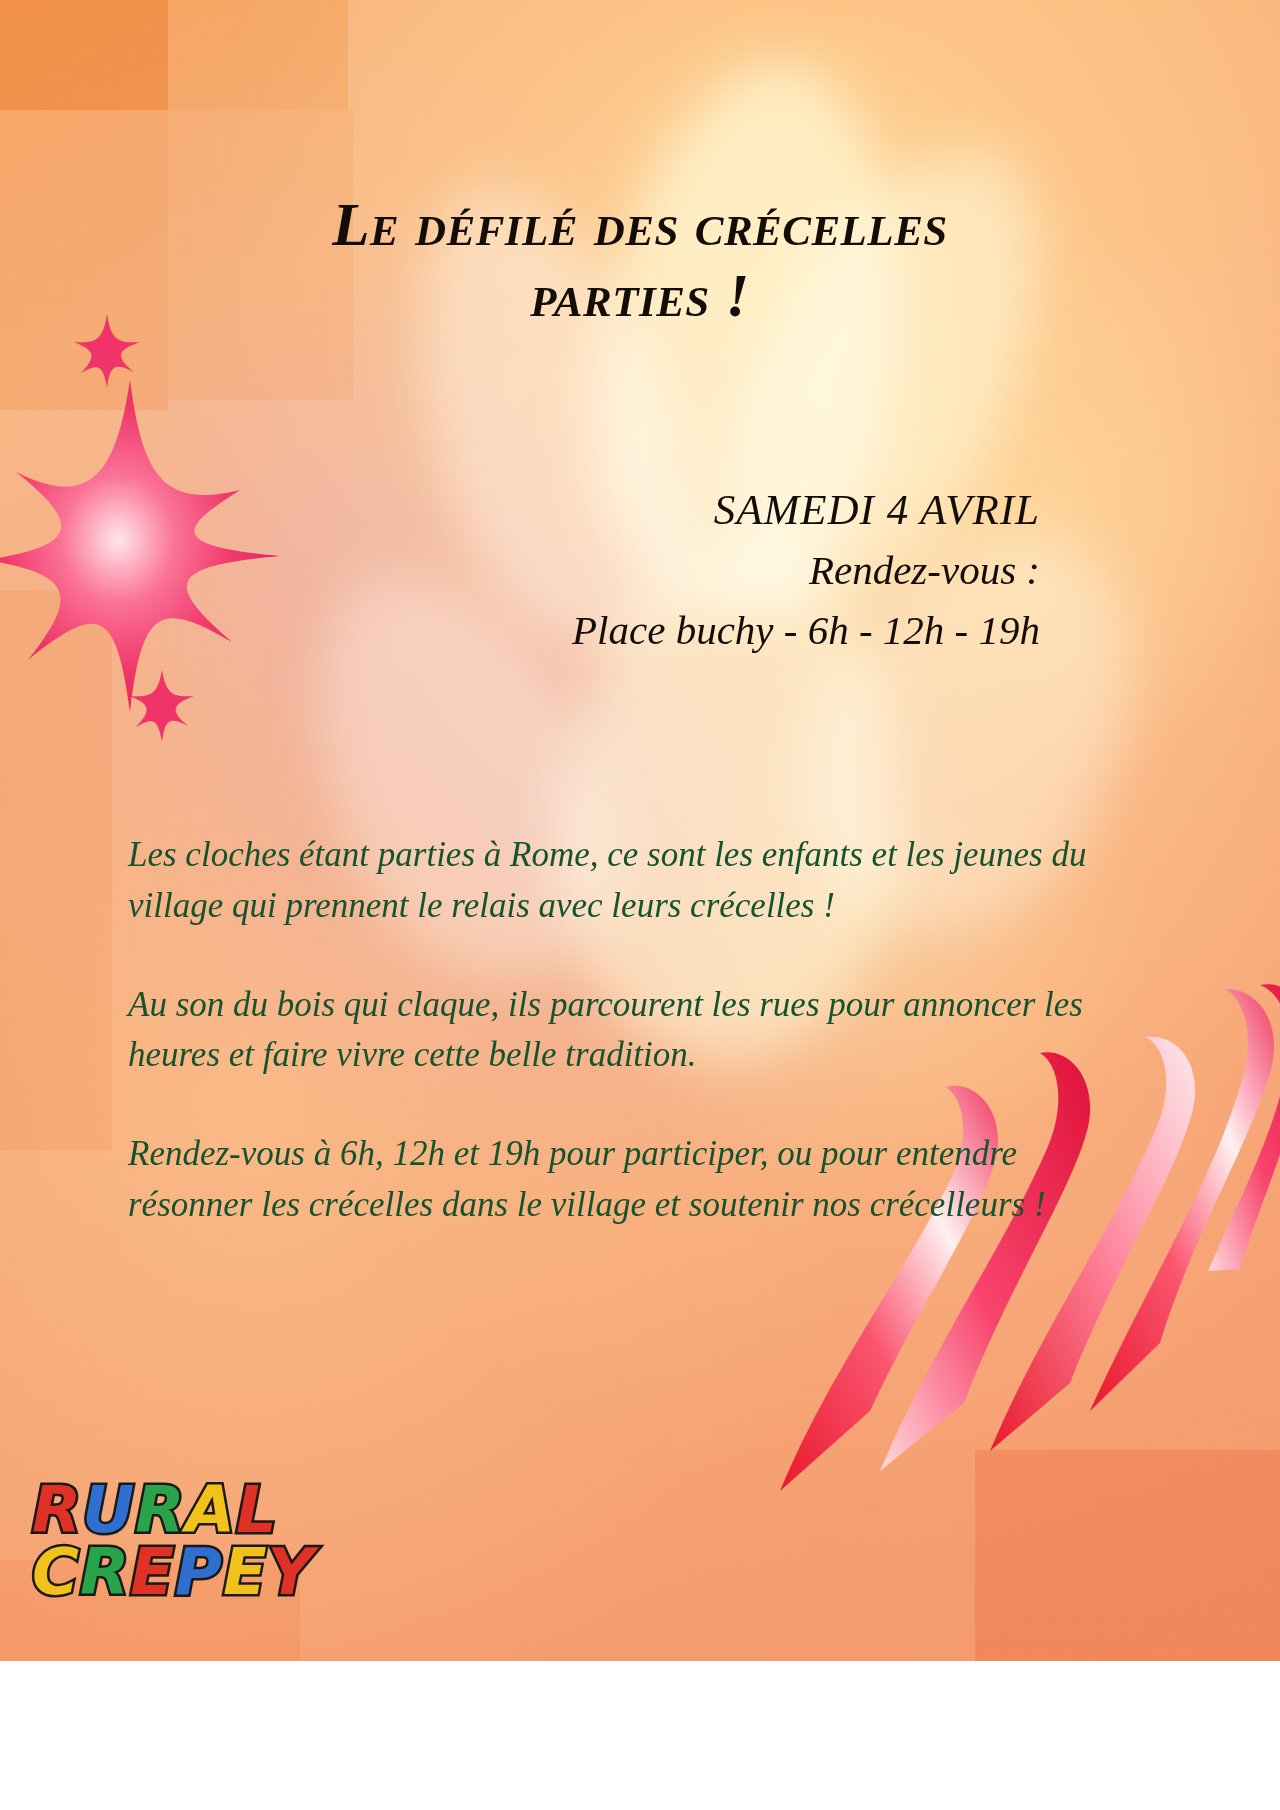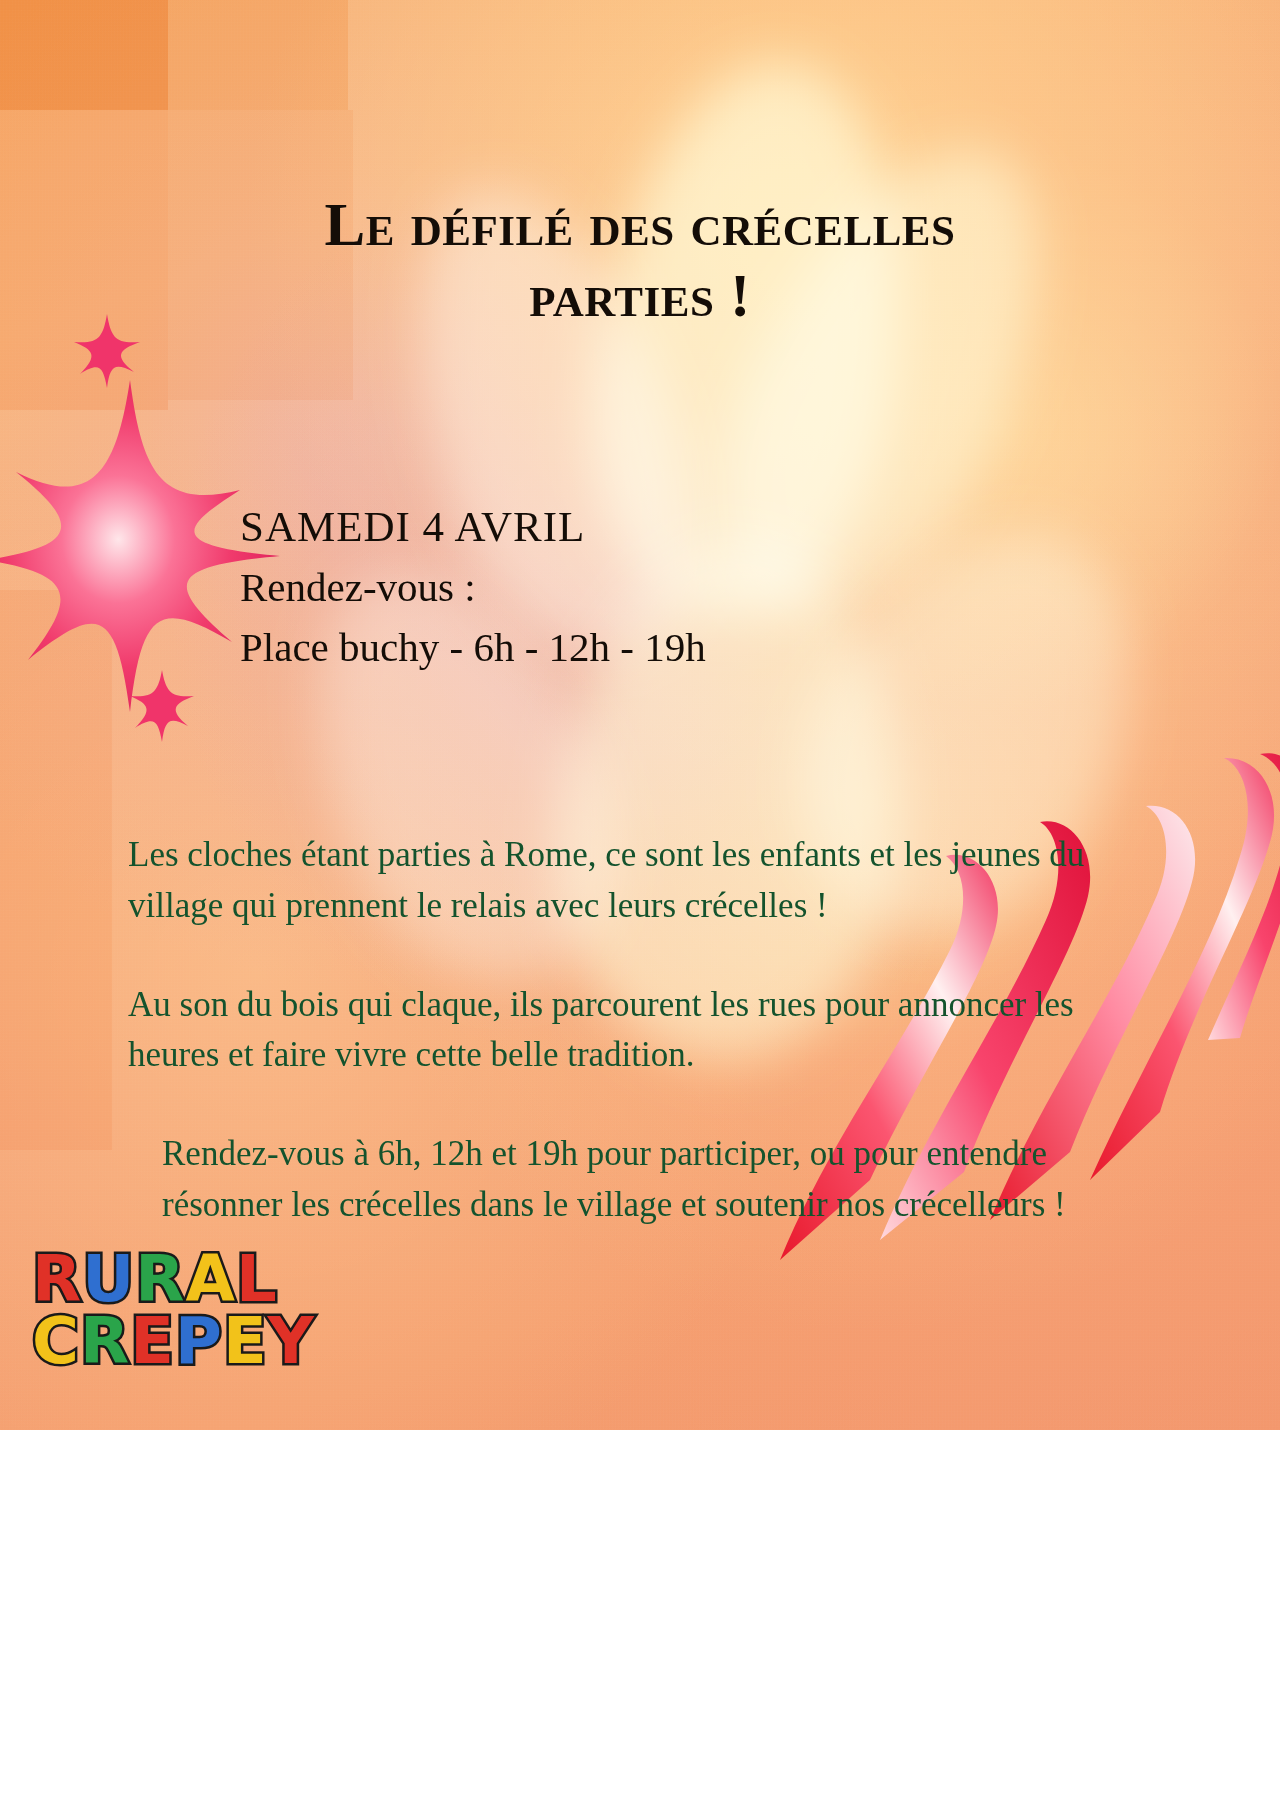--- a/index.html
+++ b/index.html
@@ -3,24 +3,25 @@
 <meta charset="utf-8">
 <style>
   html, body {
     margin: 0;
     padding: 0;
     background: #ffffff;
   }
   #poster {
     position: relative;
     width: 1280px;
-    height: 1430px;
+    height: 1661px;
     overflow: hidden;
     font-family: "Liberation Serif", serif;
     background: #f6a868;
+    font-style: italic;
   }
 
   
   .bg-base {
     position: absolute;
     inset: 0;
     background:
       linear-gradient(160deg, #f7b272 0%, #f9b679 18%, #f6a978 40%, #f4a074 60%, #f59f6f 80%, #f2956a 100%);
   }
   .bg-blooms {
@@ -85,42 +86,42 @@
     font-size: 61px;
     line-height: 1.16;
     font-weight: 700;
     font-variant: small-caps;
     letter-spacing: .5px;
     text-shadow: 0 1px 0 rgba(255,255,255,.12);
   }
   .subtitle {
     position: absolute;
     left: 240px;
-    top: 496px;
+    top: 479px;
     width: 800px;
-    text-align: left;
+    text-align: right;
     color: #140d07;
     font-size: 42px;
     line-height: 1.45;
   }
   .subtitle .line1 { font-variant: small-caps; letter-spacing: 1px; font-size: 43px; }
   .subtitle .line2 { font-size: 41px; }
   .subtitle .line3 { font-size: 41px; }
 
   .body {
     position: absolute;
     left: 128px;
     top: 830px;
     width: 1020px;
     color: #14532d;
     font-size: 35px;
     line-height: 1.45;
   }
   .body p { margin: 0 0 48px 0; }
-  .body p:last-child { margin-bottom: 0; margin-left: 34px; }
+  .body p:last-child { margin-bottom: 0; }
 
   
   .logo {
     position: absolute;
     left: 32px;
     bottom: 58px;
     width: 320px;
     font-family: "DejaVu Sans", sans-serif;
     font-weight: 700;
     line-height: .96;

